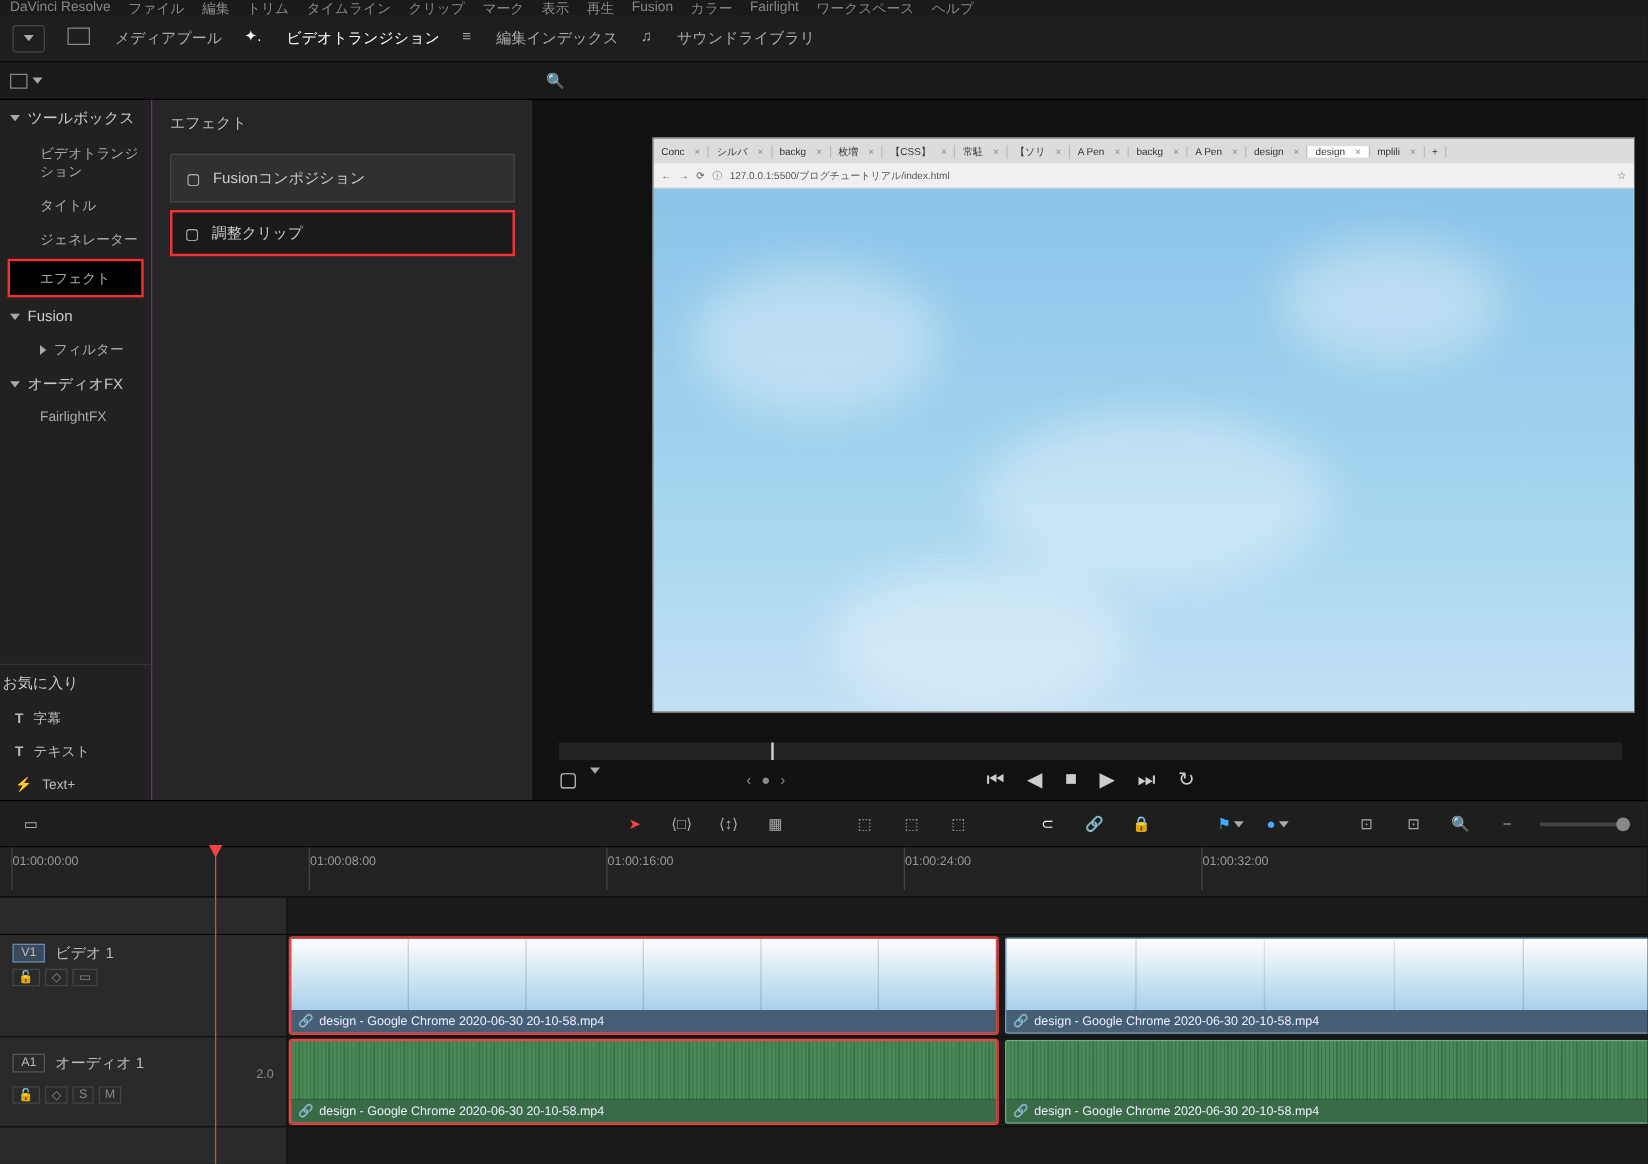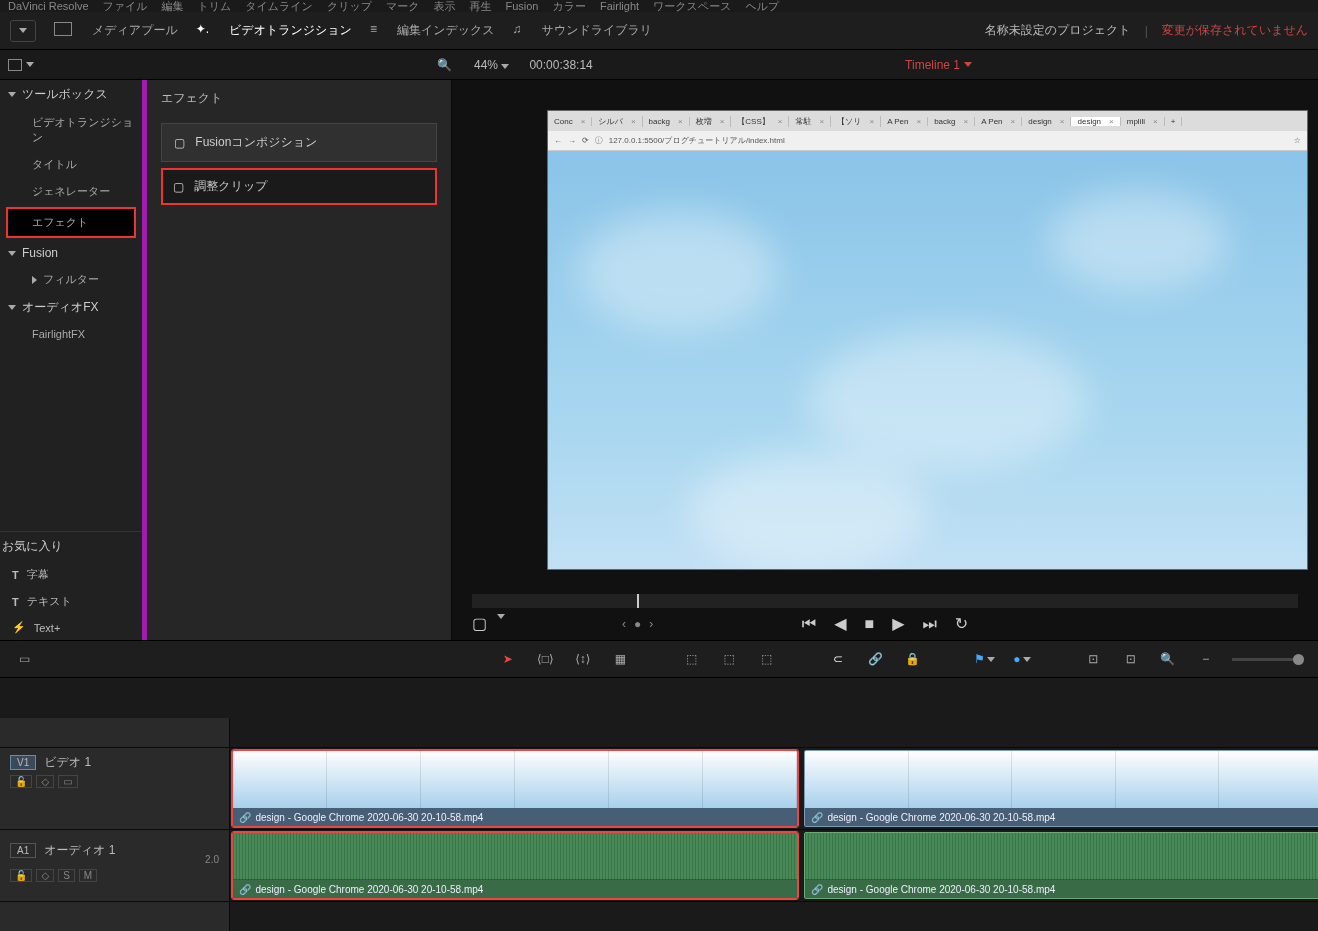--- a/index.html
+++ b/index.html
@@ -19,21 +19,21 @@
 
 
 .toolbar-3 { height: 30px; background: #1a1a1a; border-bottom: 1px solid #000; display: flex; align-items: center; }
 .toolbar-3 .left { width: 460px; display: flex; align-items: center; padding: 0 8px; gap: 8px; }
 .toolbar-3 .left .search-area { flex: 1; }
 .toolbar-3 .right { flex: 1; display: flex; align-items: center; padding: 0 14px; gap: 20px; }
 .timeline-label { color: #c44; margin-left: auto; margin-right: 40%; display: flex; align-items: center; gap: 4px; }
 
 
 .main { display: flex; height: 560px; }
-.sidebar { width: 147px; background: #212121; border-right: 5px solid #a21caf; display: flex; flex-direction: column; }
+.sidebar { width: 122px; background: #212121; border-right: 1px solid #a21caf; display: flex; flex-direction: column; }
 .sidebar .section-head { padding: 6px 8px; display: flex; align-items: center; gap: 6px; color: #ccc; cursor: pointer; }
 .sidebar .item { padding: 6px 8px 6px 32px; color: #aaa; cursor: pointer; font-size: 11px; }
 .sidebar .item.highlighted { background: #000; border: 2px solid #e33; margin: 2px 6px; padding-left: 24px; }
 .sidebar .favorites { margin-top: auto; border-top: 1px solid #333; }
 .sidebar .fav-item { padding: 6px 8px 6px 12px; display: flex; align-items: center; gap: 8px; font-size: 11px; }
 
 .effects-panel { width: 305px; background: #262626; border-right: 1px solid #0a0a0a; }
 .effects-panel .panel-title { padding: 10px 14px; color: #bbb; }
 .effects-panel .effect-row { margin: 6px 14px; padding: 10px 12px; background: #303030; border: 1px solid #444; display: flex; align-items: center; gap: 10px; color: #ccc; cursor: pointer; }
 .effects-panel .effect-row.highlighted { border: 2px solid #e33; background: #1a1a1a; padding: 8px 10px; }
@@ -131,43 +131,30 @@
     <span>ビデオトランジション</span>
   </div>
   <div class="tb-item">
     <span>≡</span>
     <span>編集インデックス</span>
   </div>
   <div class="tb-item">
     <span>♫</span>
     <span>サウンドライブラリ</span>
   </div>
-  <div class="proj-info">
-    <span>名称未設定のプロジェクト</span>
-    <span style="color:#555">|</span>
-    <span class="unsaved">変更が保存されていません</span>
-  </div>
 </div>
 
 <div class="toolbar-3">
   <div class="left">
     <span style="display:flex;gap:4px;align-items:center;">
         <span class="icon-box" style="width:14px;height:12px;"></span>
         <span class="chev"></span>
       </span>
     <div class="search-area"></div>
     <span style="color:#888;">🔍</span>
-  </div>
-  <div class="right">
-    <span><span>44%</span> <span class="chev"></span></span>
-    <span>00:00:38:14</span>
-    <span class="timeline-label">
-        <span>Timeline 1</span> 
-        <span class="chev" style="border-top-color:#c44;"></span>
-      </span>
   </div>
 </div>
 
 <div class="main">
 
   <div class="sidebar">
     <div class="section-head">
         <span class="chev"></span>
         <span>ツールボックス</span>
       </div>
@@ -340,20 +327,28 @@
   <span class="tool-icon">⊡</span>
   <span class="tool-icon">🔍</span>
   <span class="tool-icon">−</span>
   <div class="zoom-slider">
       <div class="knob"></div>
     </div>
 </div>
 
 <div class="timeline">
   <div class="timeline-ruler">
+    <div class="ruler-area">
+      <div class="ruler-tick" style="left:10px;">01:00:00:00</div>
+      <div class="ruler-tick" style="left:248px;">01:00:08:00</div>
+      <div class="ruler-tick" style="left:486px;">01:00:16:00</div>
+      <div class="ruler-tick" style="left:724px;">01:00:24:00</div>
+      <div class="ruler-tick" style="left:962px;">01:00:32:00</div>
+      <div class="playhead" style="left:172px;"></div>
+    </div>
   </div>
 
   <div class="track-row" style="height:30px;">
     <div class="track-header"></div>
     <div class="track-content"></div>
   </div>
 
   <div class="track-row" style="height:82px;">
     <div class="track-header">
       <div class="track-top">

